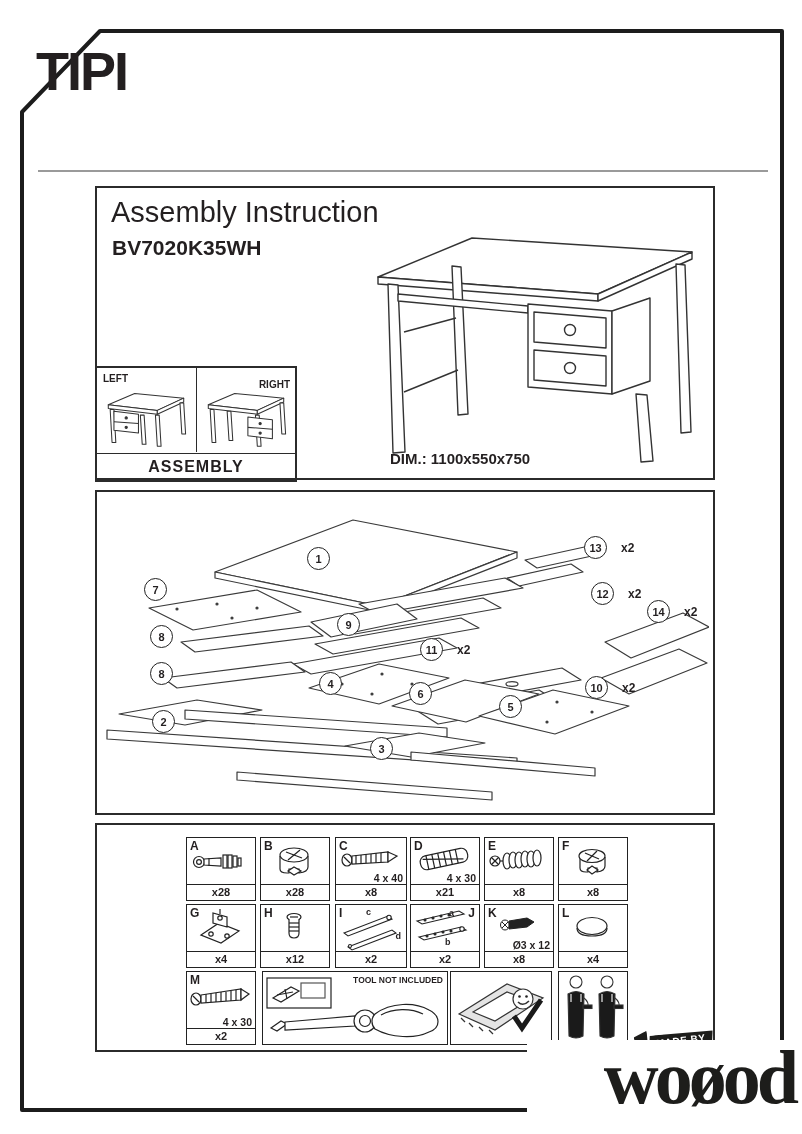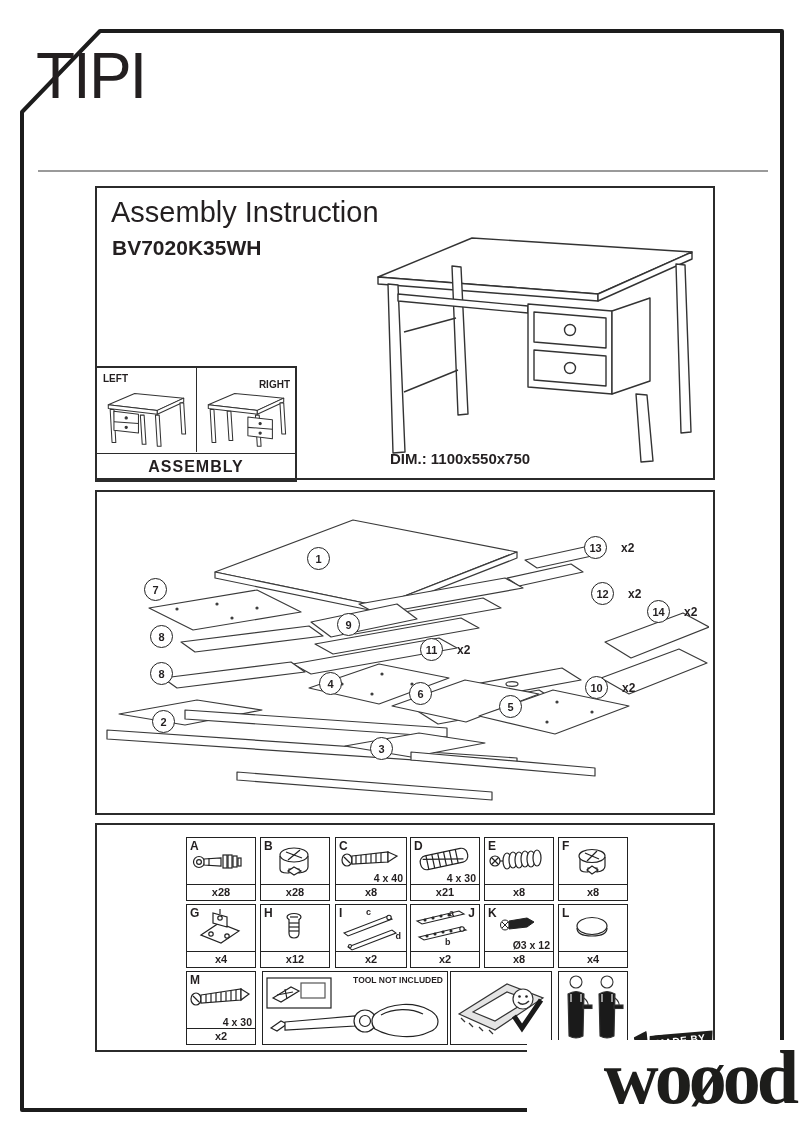--- a/index.html
+++ b/index.html
@@ -2,21 +2,21 @@
 <html><head>
 <meta charset="utf-8">
 <style>
   html,body{margin:0;padding:0;background:#fff;}
   .page{position:relative;width:802px;height:1134px;background:#fff;overflow:hidden;
         font-family:"Liberation Sans",sans-serif;color:#231f20;}
   svg{display:block;}
   .frame{position:absolute;left:0;top:0;}
 
   
-  .title{position:absolute;left:36px;top:44px;font-size:64px;font-weight:normal;
+  .title{position:absolute;left:36px;top:44px;font-size:54px;font-weight:bold;
          letter-spacing:-2px;line-height:1;}
   .subtitle{position:absolute;left:37px;top:112px;font-size:47px;font-weight:normal;
             letter-spacing:0px;line-height:1;}
   .hr{position:absolute;left:38px;top:170px;width:730px;height:2px;background:#9a9a9a;}
 
   
   .obox{position:absolute;border:2px solid #2b2b2b;background:#fff;}
   .box1{left:95px;top:186px;width:616px;height:290px;}
   .box2{left:95px;top:490px;width:616px;height:321px;}
   .box3{left:95px;top:823px;width:616px;height:225px;}

